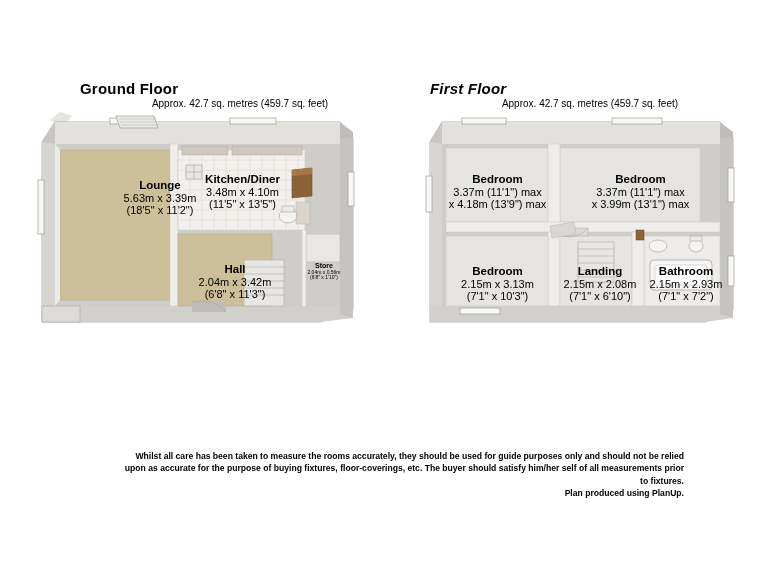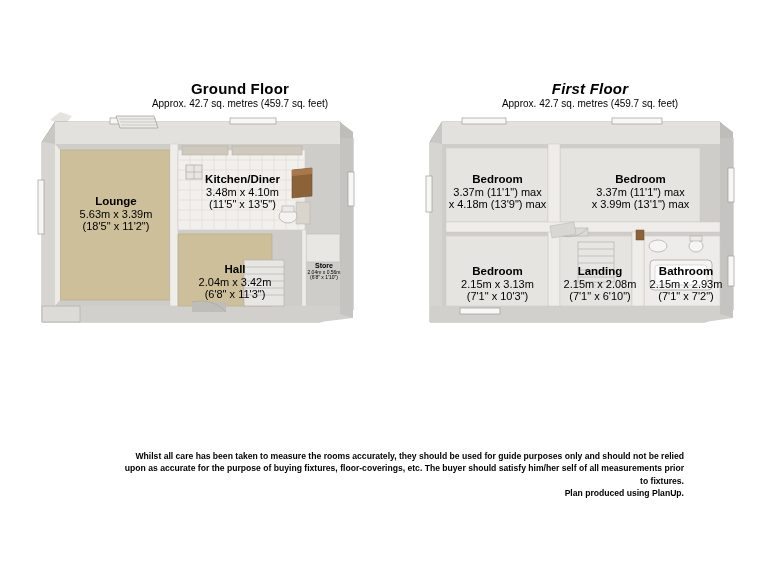--- a/index.html
+++ b/index.html
@@ -18,21 +18,20 @@
   .plan {
     position: absolute;
     top: 0;
     left: 0;
     width: 768px;
     height: 576px;
   }
   
   .floor-title {
     position: absolute;
-    text-align: center;
     font-weight: bold;
     font-size: 15px;
     letter-spacing: 0.2px;
   }
   .floor-sub {
     position: absolute;
     text-align: center;
     font-size: 10px;
   }
   #gf-title { left: 80px; top: 80px; width: 320px; }
@@ -178,21 +177,21 @@
 
       <rect x="18" y="70" width="6" height="54" fill="#f7f7f6" stroke="#9e9c99" stroke-width="0.7"></rect>
 
       <polygon points="22,196 60,196 60,212 22,212" fill="#dddbd8" stroke="#a9a7a4" stroke-width="0.6"></polygon>
 
       <rect x="210" y="8" width="46" height="6" fill="#f7f7f6" stroke="#9e9c99" stroke-width="0.7"></rect>
 
       <rect x="328" y="62" width="6" height="34" fill="#f7f7f6" stroke="#9e9c99" stroke-width="0.7"></rect>
     </svg>
 
-    <div class="room" style="left:36px; top:70px; width:120px;">
+    <div class="room" style="left:36px; top:54px; width:120px;padding-left:44px;">
       <span class="rname">Lounge</span>
       <span class="rdim">5.63m x 3.39m</span>
       <span class="rdim">(18'5" x 11'2")</span>
     </div>
 
     <div class="room" style="left:155px; top:48px; width:135px;">
       <span class="rname">Kitchen/Diner</span>
       <span class="rdim">3.48m x 4.10m</span>
       <span class="rdim">(11'5" x 13'5")</span>
     </div>

